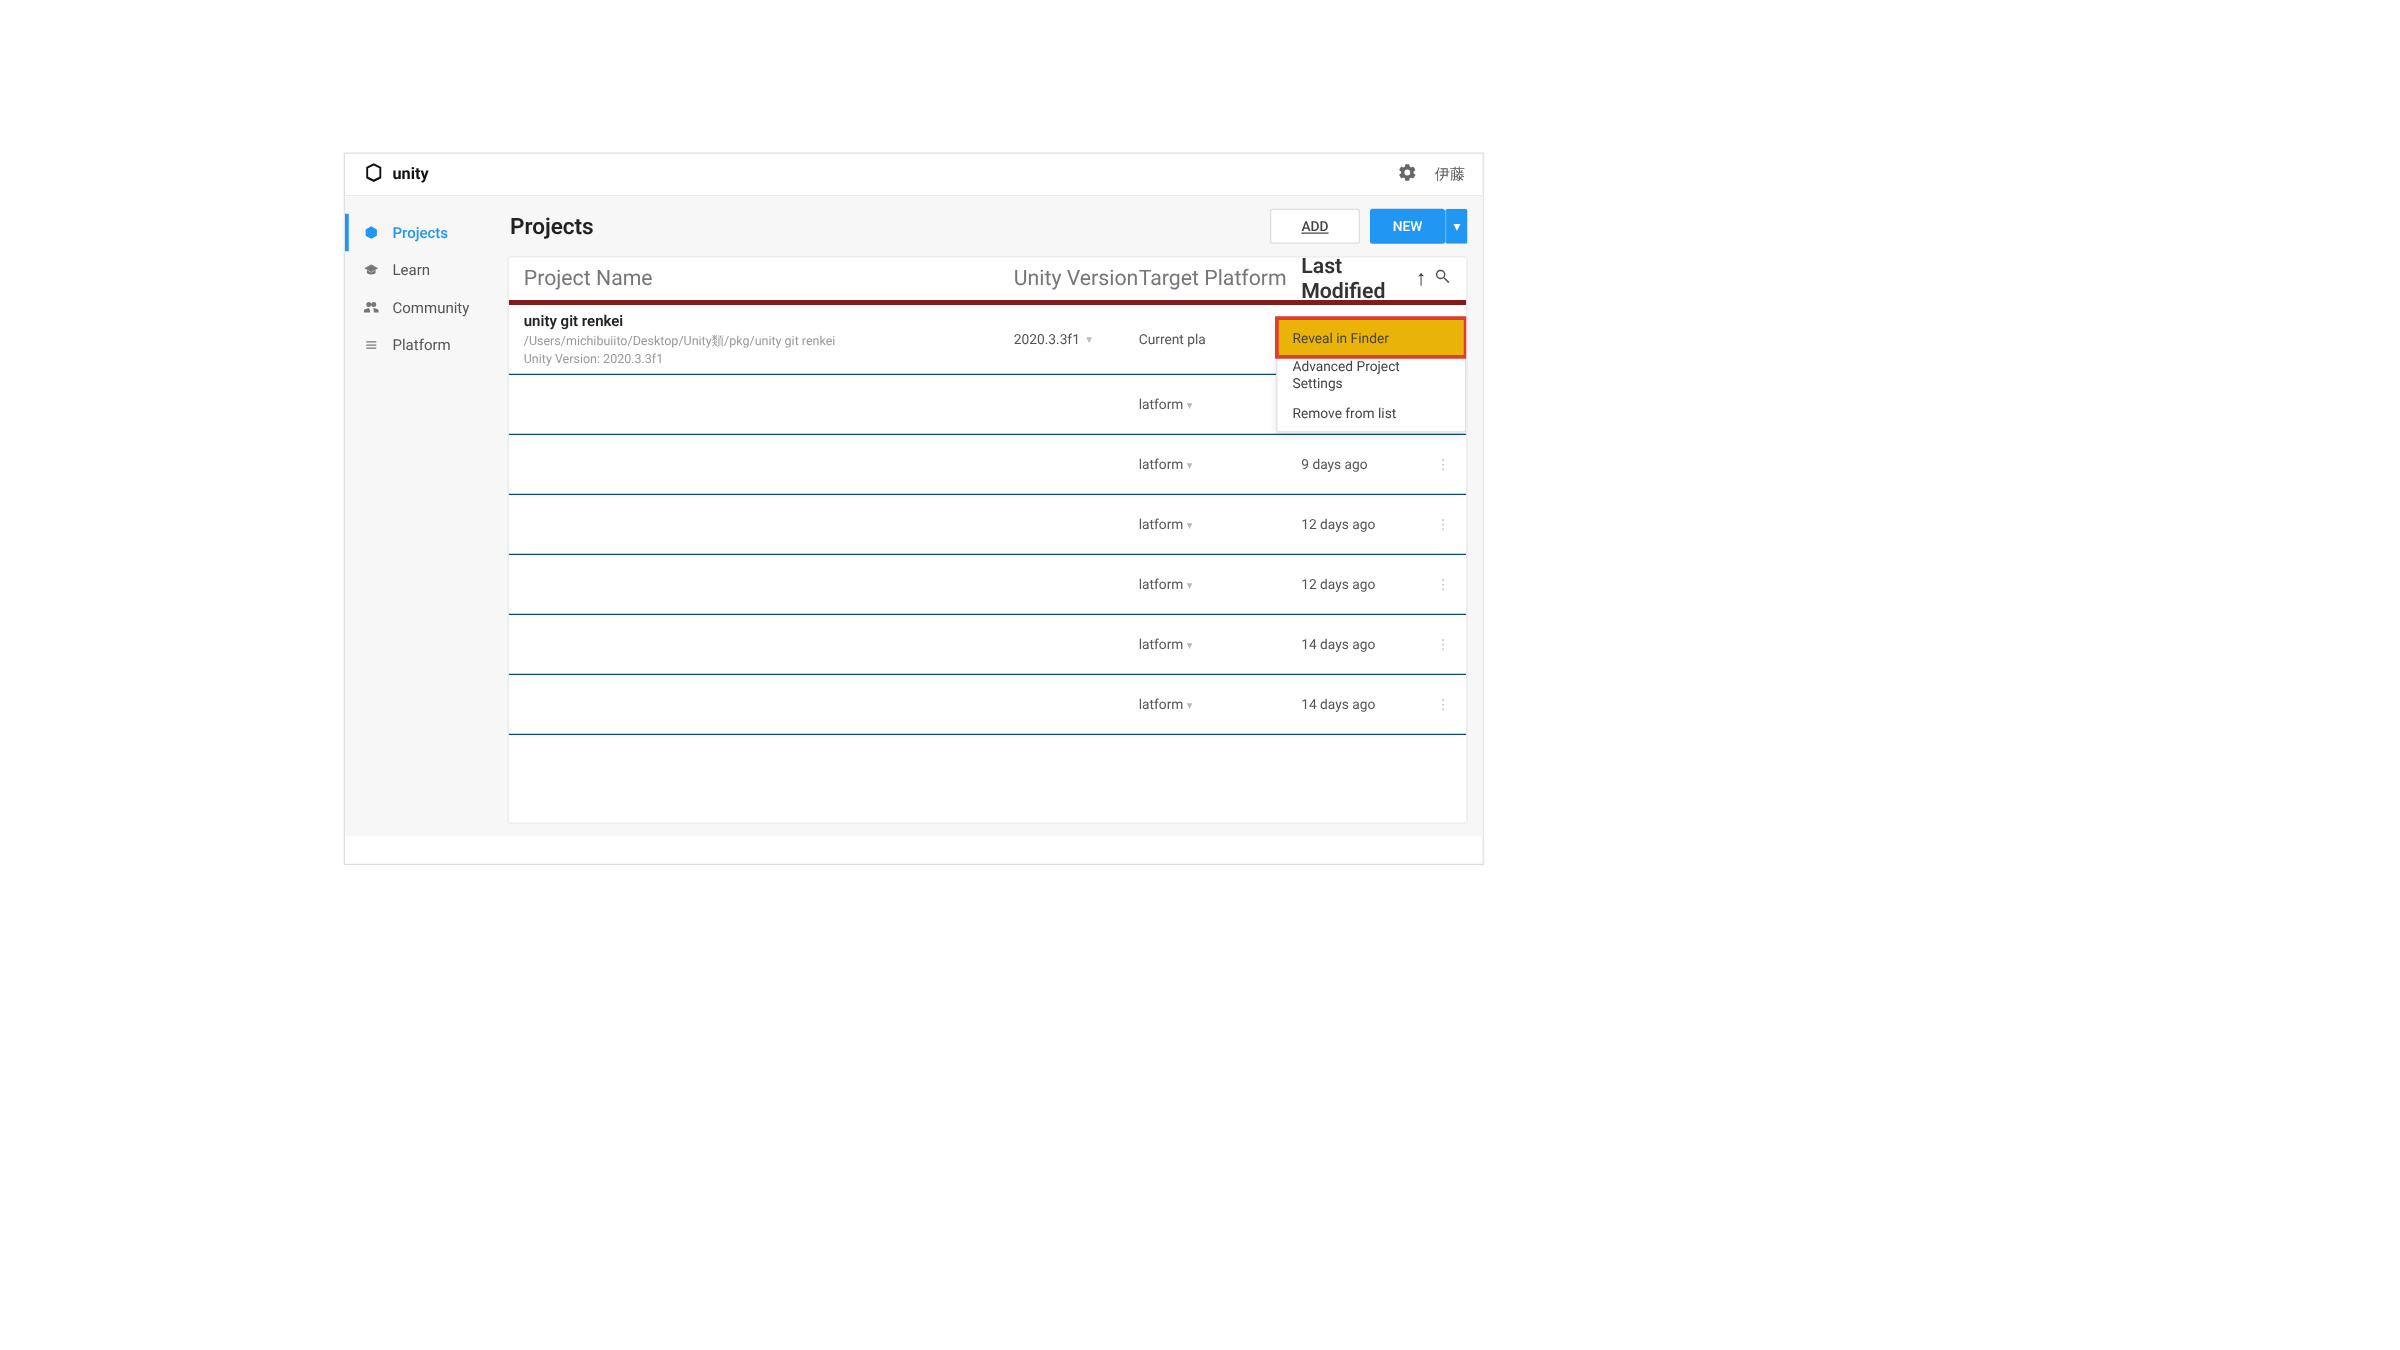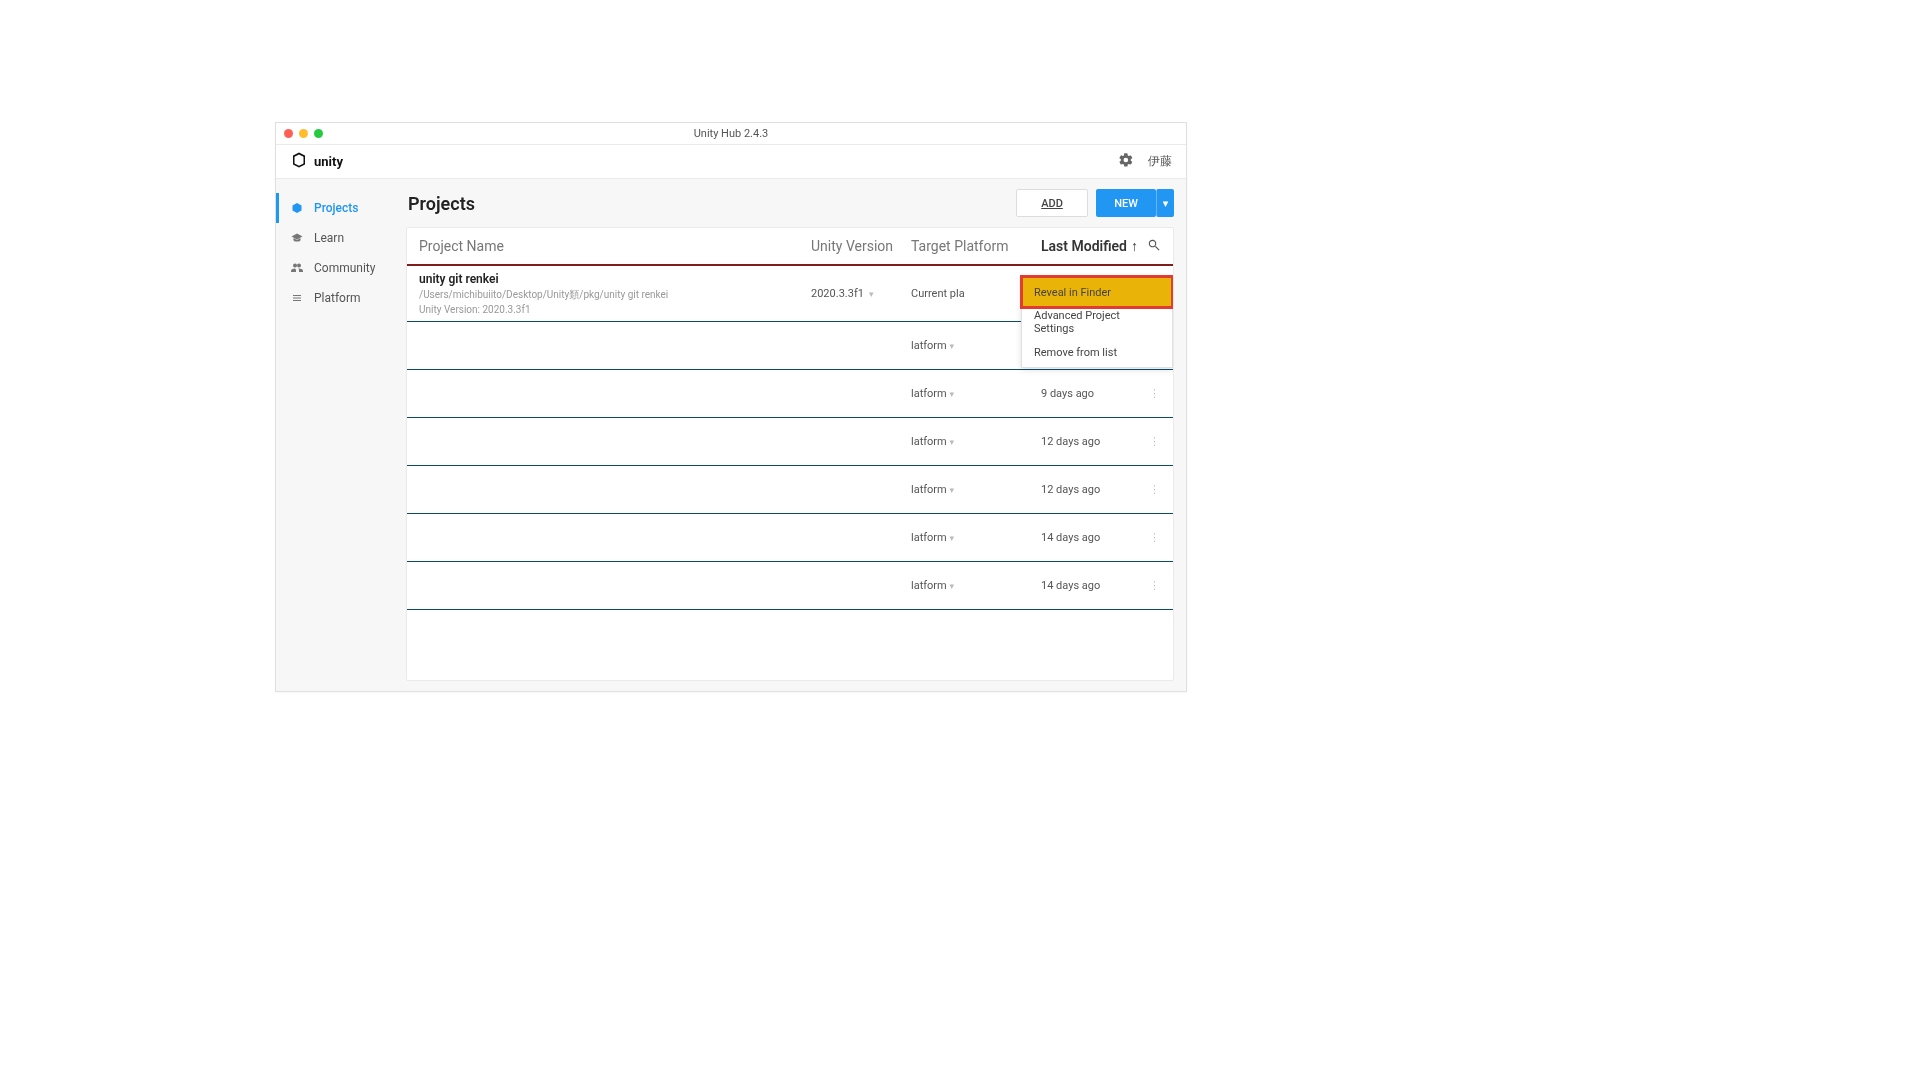--- a/index.html
+++ b/index.html
@@ -36,21 +36,21 @@
   .page-head { display: flex; align-items: center; margin-bottom: 10px; padding-left: 2px; }
   .page-title { font-size: 18px; font-weight: 600; color: #222; }
   .page-actions { margin-left: auto; display: flex; gap: 8px; }
   .btn { height: 28px; font-size: 11px; font-weight: 500; display: flex; align-items: center; justify-content: center; border-radius: 2px; cursor: pointer; }
   .btn-add { width: 72px; background: #fff; border: 1px solid #ddd; color: #444; text-decoration: underline; }
   .btn-new { width: 60px; background: #2196f3; color: #fff; }
   .btn-new-caret { width: 18px; background: #2196f3; border-left: 1px solid rgba(255,255,255,0.3); color: #fff; display:flex; align-items:center; justify-content:center; }
 
   .panel { background: #fff; border: 1px solid #eaeaea; border-radius: 2px; height: 454px; overflow: hidden; position: relative; }
 
-  .col-head { display: flex; align-items: center; height: 38px; border-bottom: 2px solid #7f1d1d; font-size: 14px; color: #777; padding: 0 12px; }
+  .col-head { display: flex; align-items: center; height: 38px; border-bottom: 4px solid #7f1d1d; font-size: 17px; color: #777; padding: 0 12px; }
   .col-head .c1 { flex: 1; }
   .col-head .c2 { width: 100px; }
   .col-head .c3 { width: 130px; }
   .col-head .c4 { width: 100px; display:flex; align-items:center; gap:4px; font-weight:600; color:#333; }
   .col-head .searchico { width: 20px; text-align: right; }
   .col-head .searchico svg { width: 14px; height: 14px; fill: #555; }
 
   .row { display: flex; min-height: 48px; align-items: center; border-bottom: 1px solid #0c4a6e; padding: 6px 12px; font-size: 11px; color: #444; }
   .row .c1 { flex: 1; display:flex; flex-direction:column; gap:2px; }
   .row .pname { font-weight: 600; font-size: 12px; color: #222; }
@@ -67,28 +67,20 @@
   .ctx-item { height: 30px; display: flex; align-items: center; padding: 0 12px; font-size: 11px; color: #444; cursor: pointer; }
   .ctx-item.hl { outline: 3px solid #e03c31; outline-offset: -1px; background: #eab308; }
 
   .dots { letter-spacing: 1px; }
 </style>
 </head>
 <body>
 
 <div class="stage">
 
-  <div class="titlebar">
-    <div class="traffic">
-      <div class="tdot tred"></div>
-      <div class="tdot tyellow"></div>
-      <div class="tdot tgreen"></div>
-    </div>
-    <div class="titlebar-title">Unity Hub 2.4.3</div>
-  </div>
 
   <div class="header">
     <div class="brand">
       <span>
         <svg viewBox="0 0 24 24">
             <path d="M12 2 L20 6 L20 18 L12 22 L4 18 L4 6 Z M12 4.5 L6 7.5 L6 16.5 L12 19.5 L18 16.5 L18 7.5 Z" fill="#111"></path>
           </svg>
       </span>
       <span>unity</span>
     </div>

